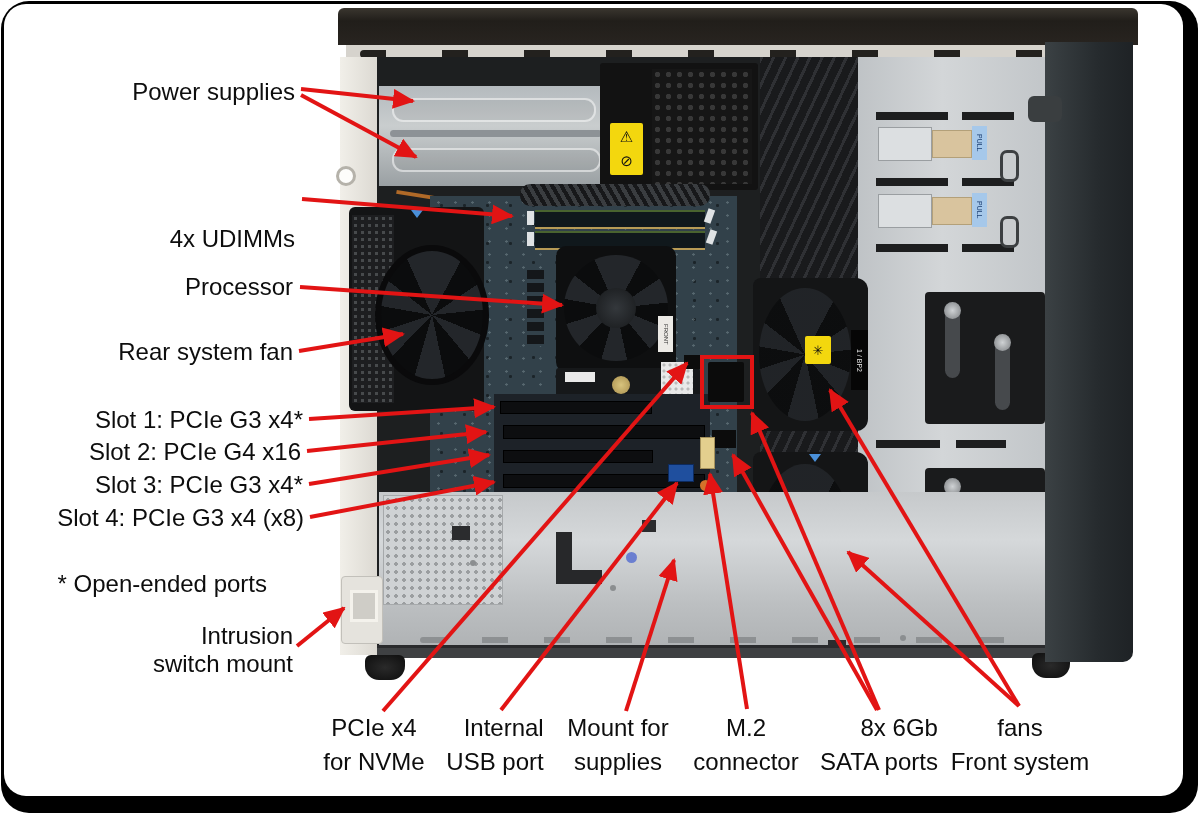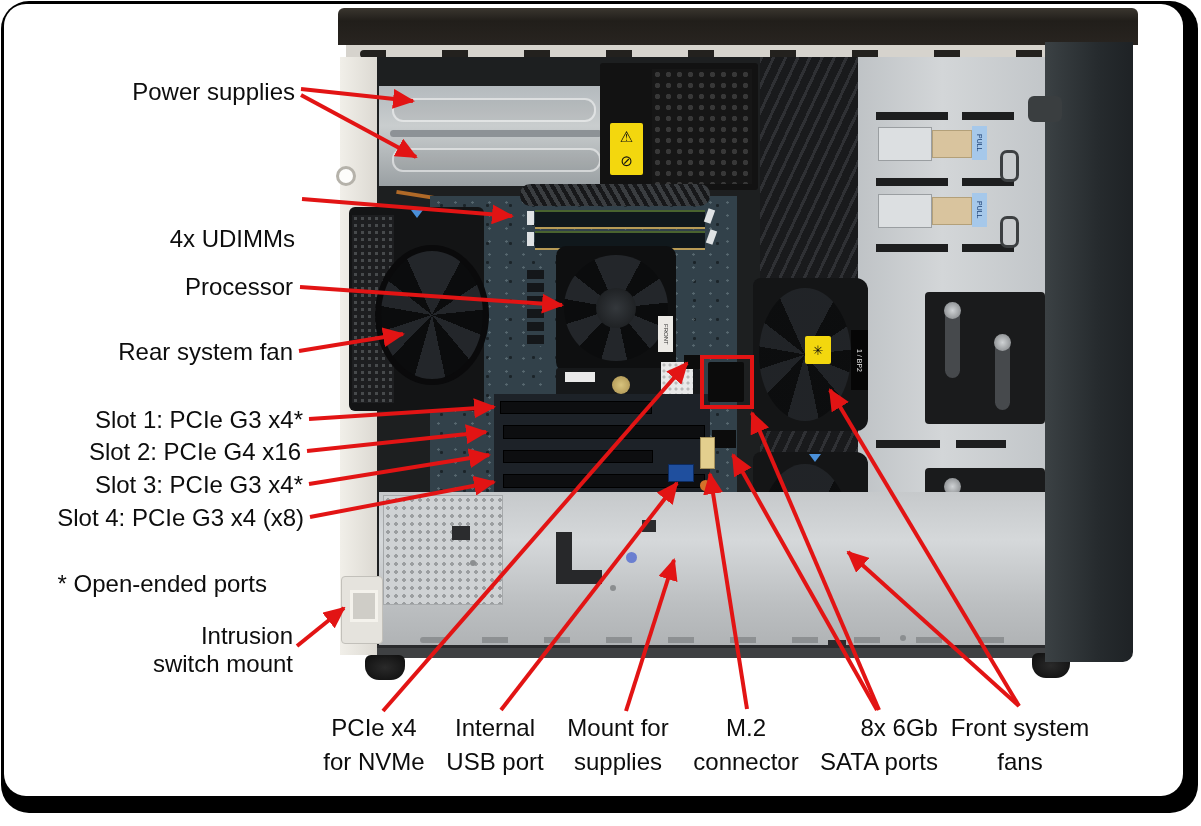--- a/index.html
+++ b/index.html
@@ -260,34 +260,34 @@
         <div>* Open-ended ports</div>
       </div>
       <div class="callout" style="line-height: 28px; top: 622px; right: 908px; text-align: right;">
         <div>Intrusion</div>
         <div>switch mount</div>
       </div>
       <div class="callout" style="line-height: 34px; top: 711px; left: 374px; transform: translateX(-50%); text-align: center;">
         <div>PCIe x4</div>
         <div>for NVMe</div>
       </div>
-      <div class="callout" style="line-height: 34px; top: 711px; left: 495px; transform: translateX(-50%); text-align: center;">
+      <div class="callout" style="line-height: 34px; top: 711px; left: 495px; transform: translateX(-50%); text-align: right;">
         <div>Internal</div>
         <div>USB port</div>
       </div>
       <div class="callout" style="line-height: 34px; top: 711px; left: 618px; transform: translateX(-50%); text-align: center;">
         <div>Mount for</div>
         <div>supplies</div>
       </div>
       <div class="callout" style="line-height: 34px; top: 711px; left: 746px; transform: translateX(-50%); text-align: center;">
         <div>M.2</div>
         <div>connector</div>
       </div>
       <div class="callout" style="line-height: 34px; top: 711px; left: 879px; transform: translateX(-50%); text-align: right;">
         <div>8x 6Gb</div>
         <div>SATA ports</div>
       </div>
       <div class="callout" style="line-height: 34px; top: 711px; left: 1020px; transform: translateX(-50%); text-align: center;">
+        <div>fans</div>
         <div>Front system</div>
-        <div>fans</div>
       </div>
     </div>
 </div>
 
 </body></html>

